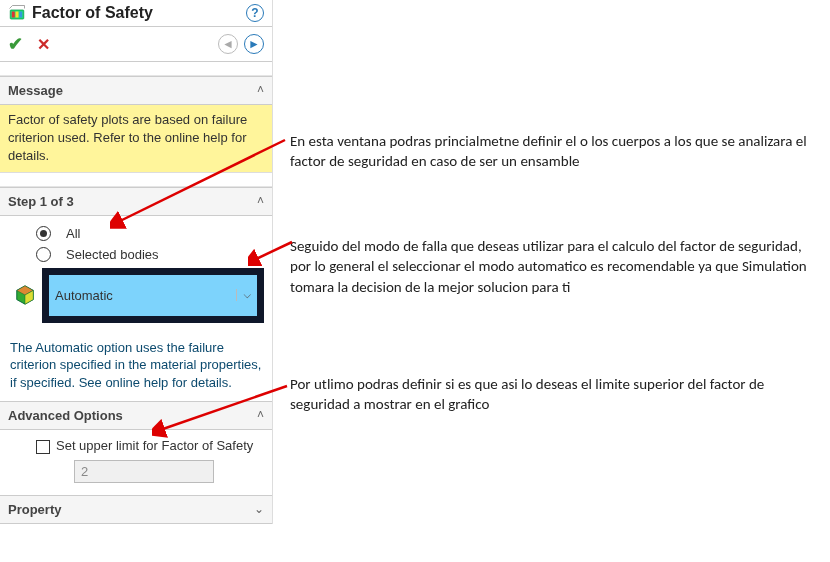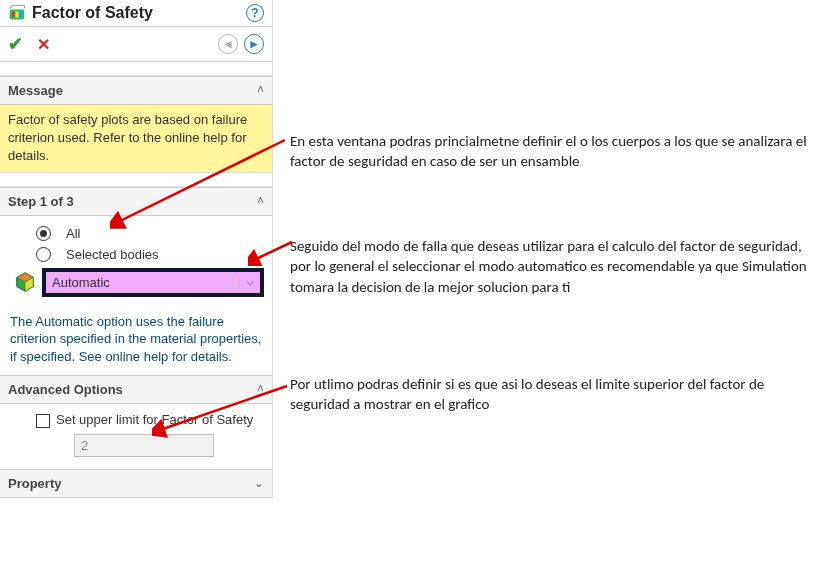--- a/index.html
+++ b/index.html
@@ -137,23 +137,23 @@
     display: flex;
     align-items: center;
     margin-top: 6px;
   }
   .cube-icon {
     width: 22px; height: 22px;
     margin-right: 6px;
   }
   .dropdown {
     flex: 1;
-    border: 4px solid #0f172a;
-    background: #f0abfc;
-    padding: 3px 6px;
+    border: 7px solid #0f172a;
+    background: #7dd3fc;
+    padding: 13px 6px;
     display: flex;
     align-items: center;
     cursor: pointer;
   }
   .dropdown .dd-label { flex: 1; }
   .dropdown .dd-arrow {
     font-size: 10px;
     color: #555;
     border-left: 1px solid #bbb;
     padding-left: 6px;

